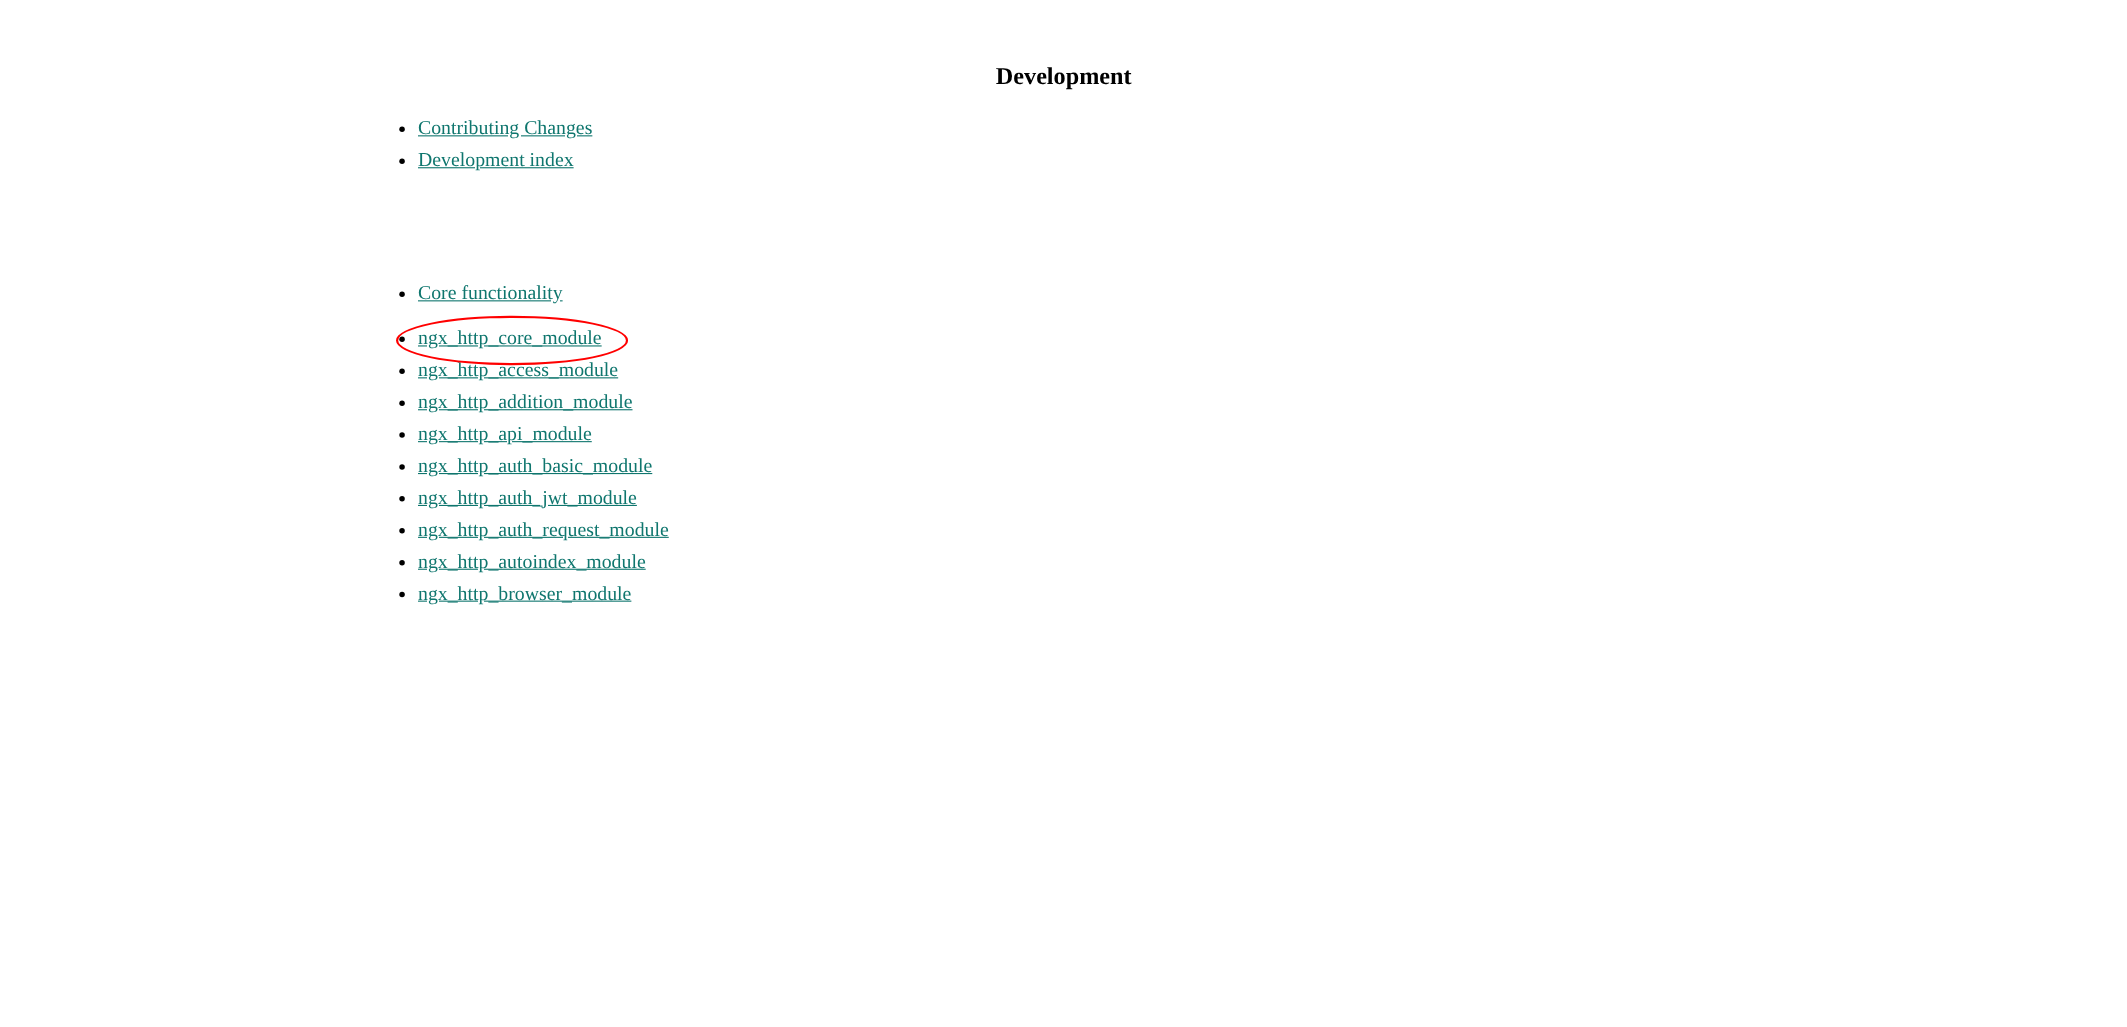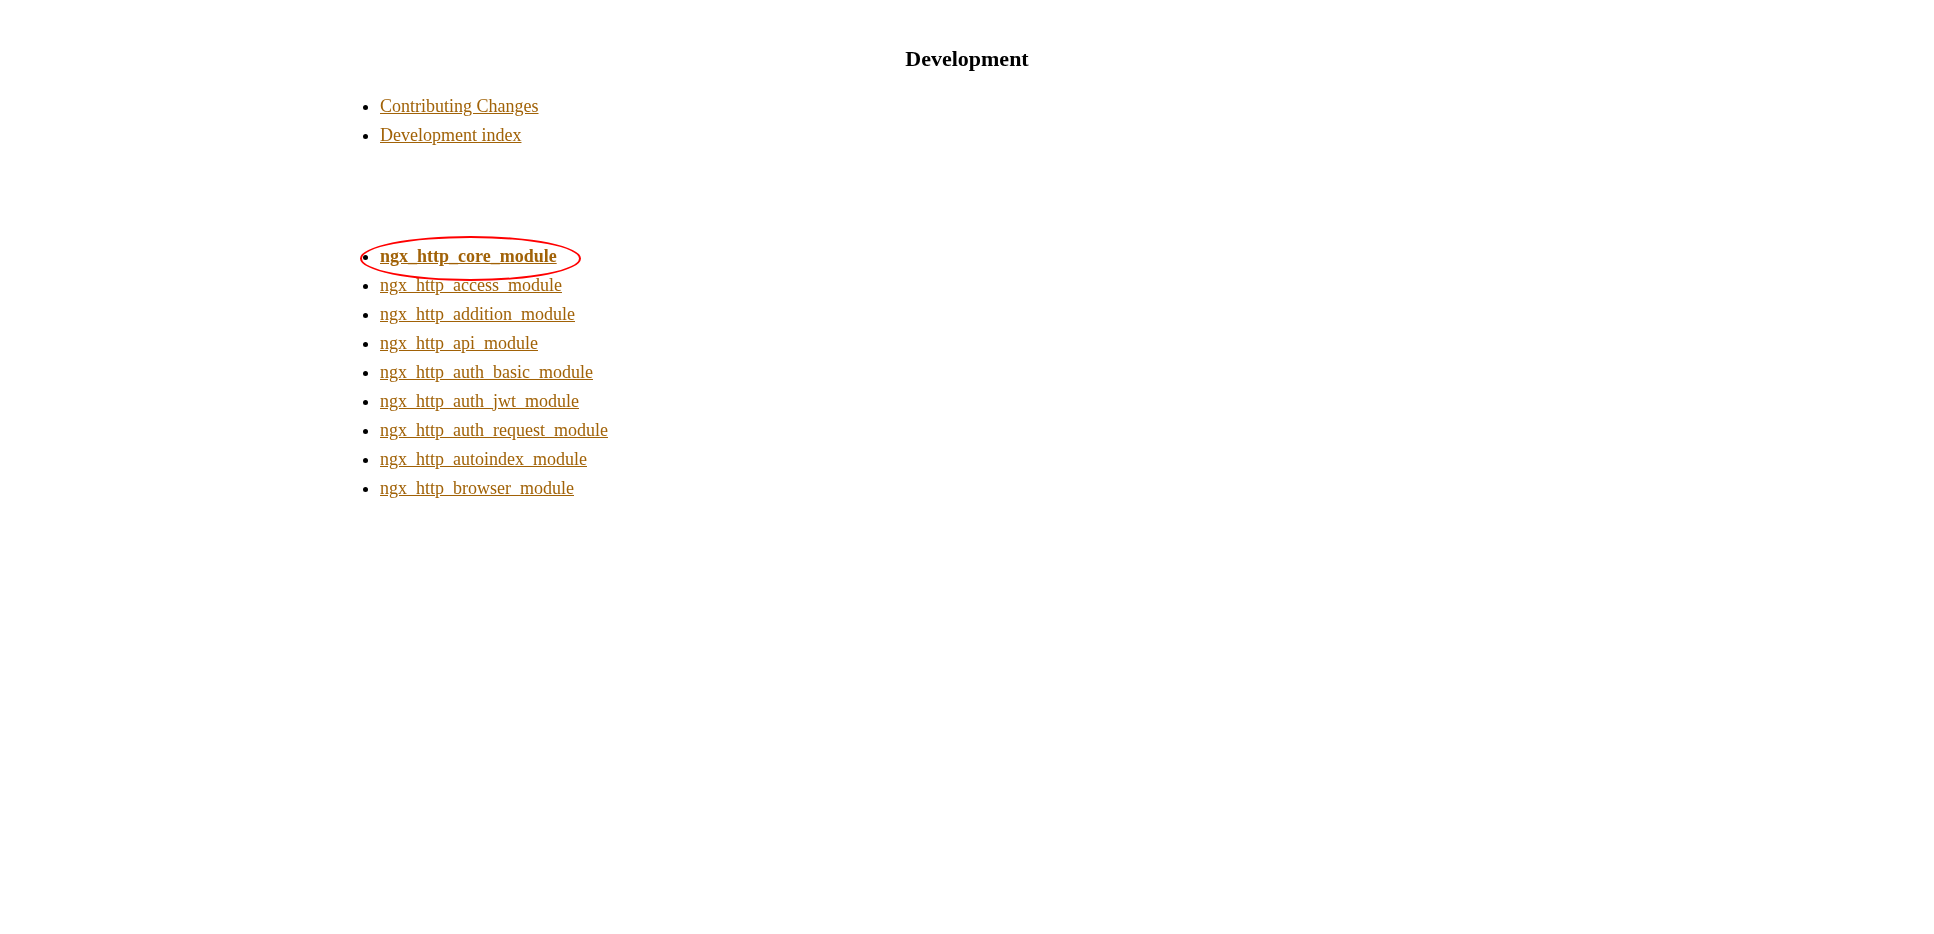--- a/index.html
+++ b/index.html
@@ -12,22 +12,21 @@
       font-family: Times New Roman, Times, serif;
       font-size: 18px;
       background: #ffffff;
       color: #000000;
       width: 1934px;
       min-height: 934px;
     }
 
     .page-container {
       width: 100%;
-      padding: 34px 0;
-      margin-top: 12px;
+      padding: 56px 0;
     }
 
     .section {
       margin-bottom: 40px;
     }
 
     .section-heading {
       text-align: center;
       font-weight: bold;
       font-size: 22px;
@@ -39,29 +38,28 @@
       margin-left: 380px;
       margin-bottom: 20px;
     }
 
     .link-list li {
       margin-bottom: 8px;
       font-size: 18px;
     }
 
     .link-list li a {
-      color: #a16207;
+      color: #0f766e;
       text-decoration: underline;
       font-family: Times New Roman, Times, serif;
     }
 
     .circled-item {
       position: relative;
       display: inline-block;
-      font-weight: bold;
     }
 
     .circled-item::before {
       content: '';
       position: absolute;
       top: -10px;
       left: -20px;
       width: calc(100% + 40px);
       height: calc(100% + 20px);
       border: 2.5px solid red;
@@ -94,20 +92,25 @@
     </ul>
   </div>
 
   <div class="section">
 
     <div class="spacer-large"></div>
 
 
     <div class="spacer"></div>
 
+    <ul class="link-list">
+      <li>
+        <a href="#">Core functionality</a>
+      </li>
+    </ul>
 
     <ul class="link-list">
       <li>
         <span class="circled-item">
           <a href="#">ngx_http_core_module</a>
         </span>
       </li>
       <li>
         <a href="#">ngx_http_access_module</a>
       </li>

